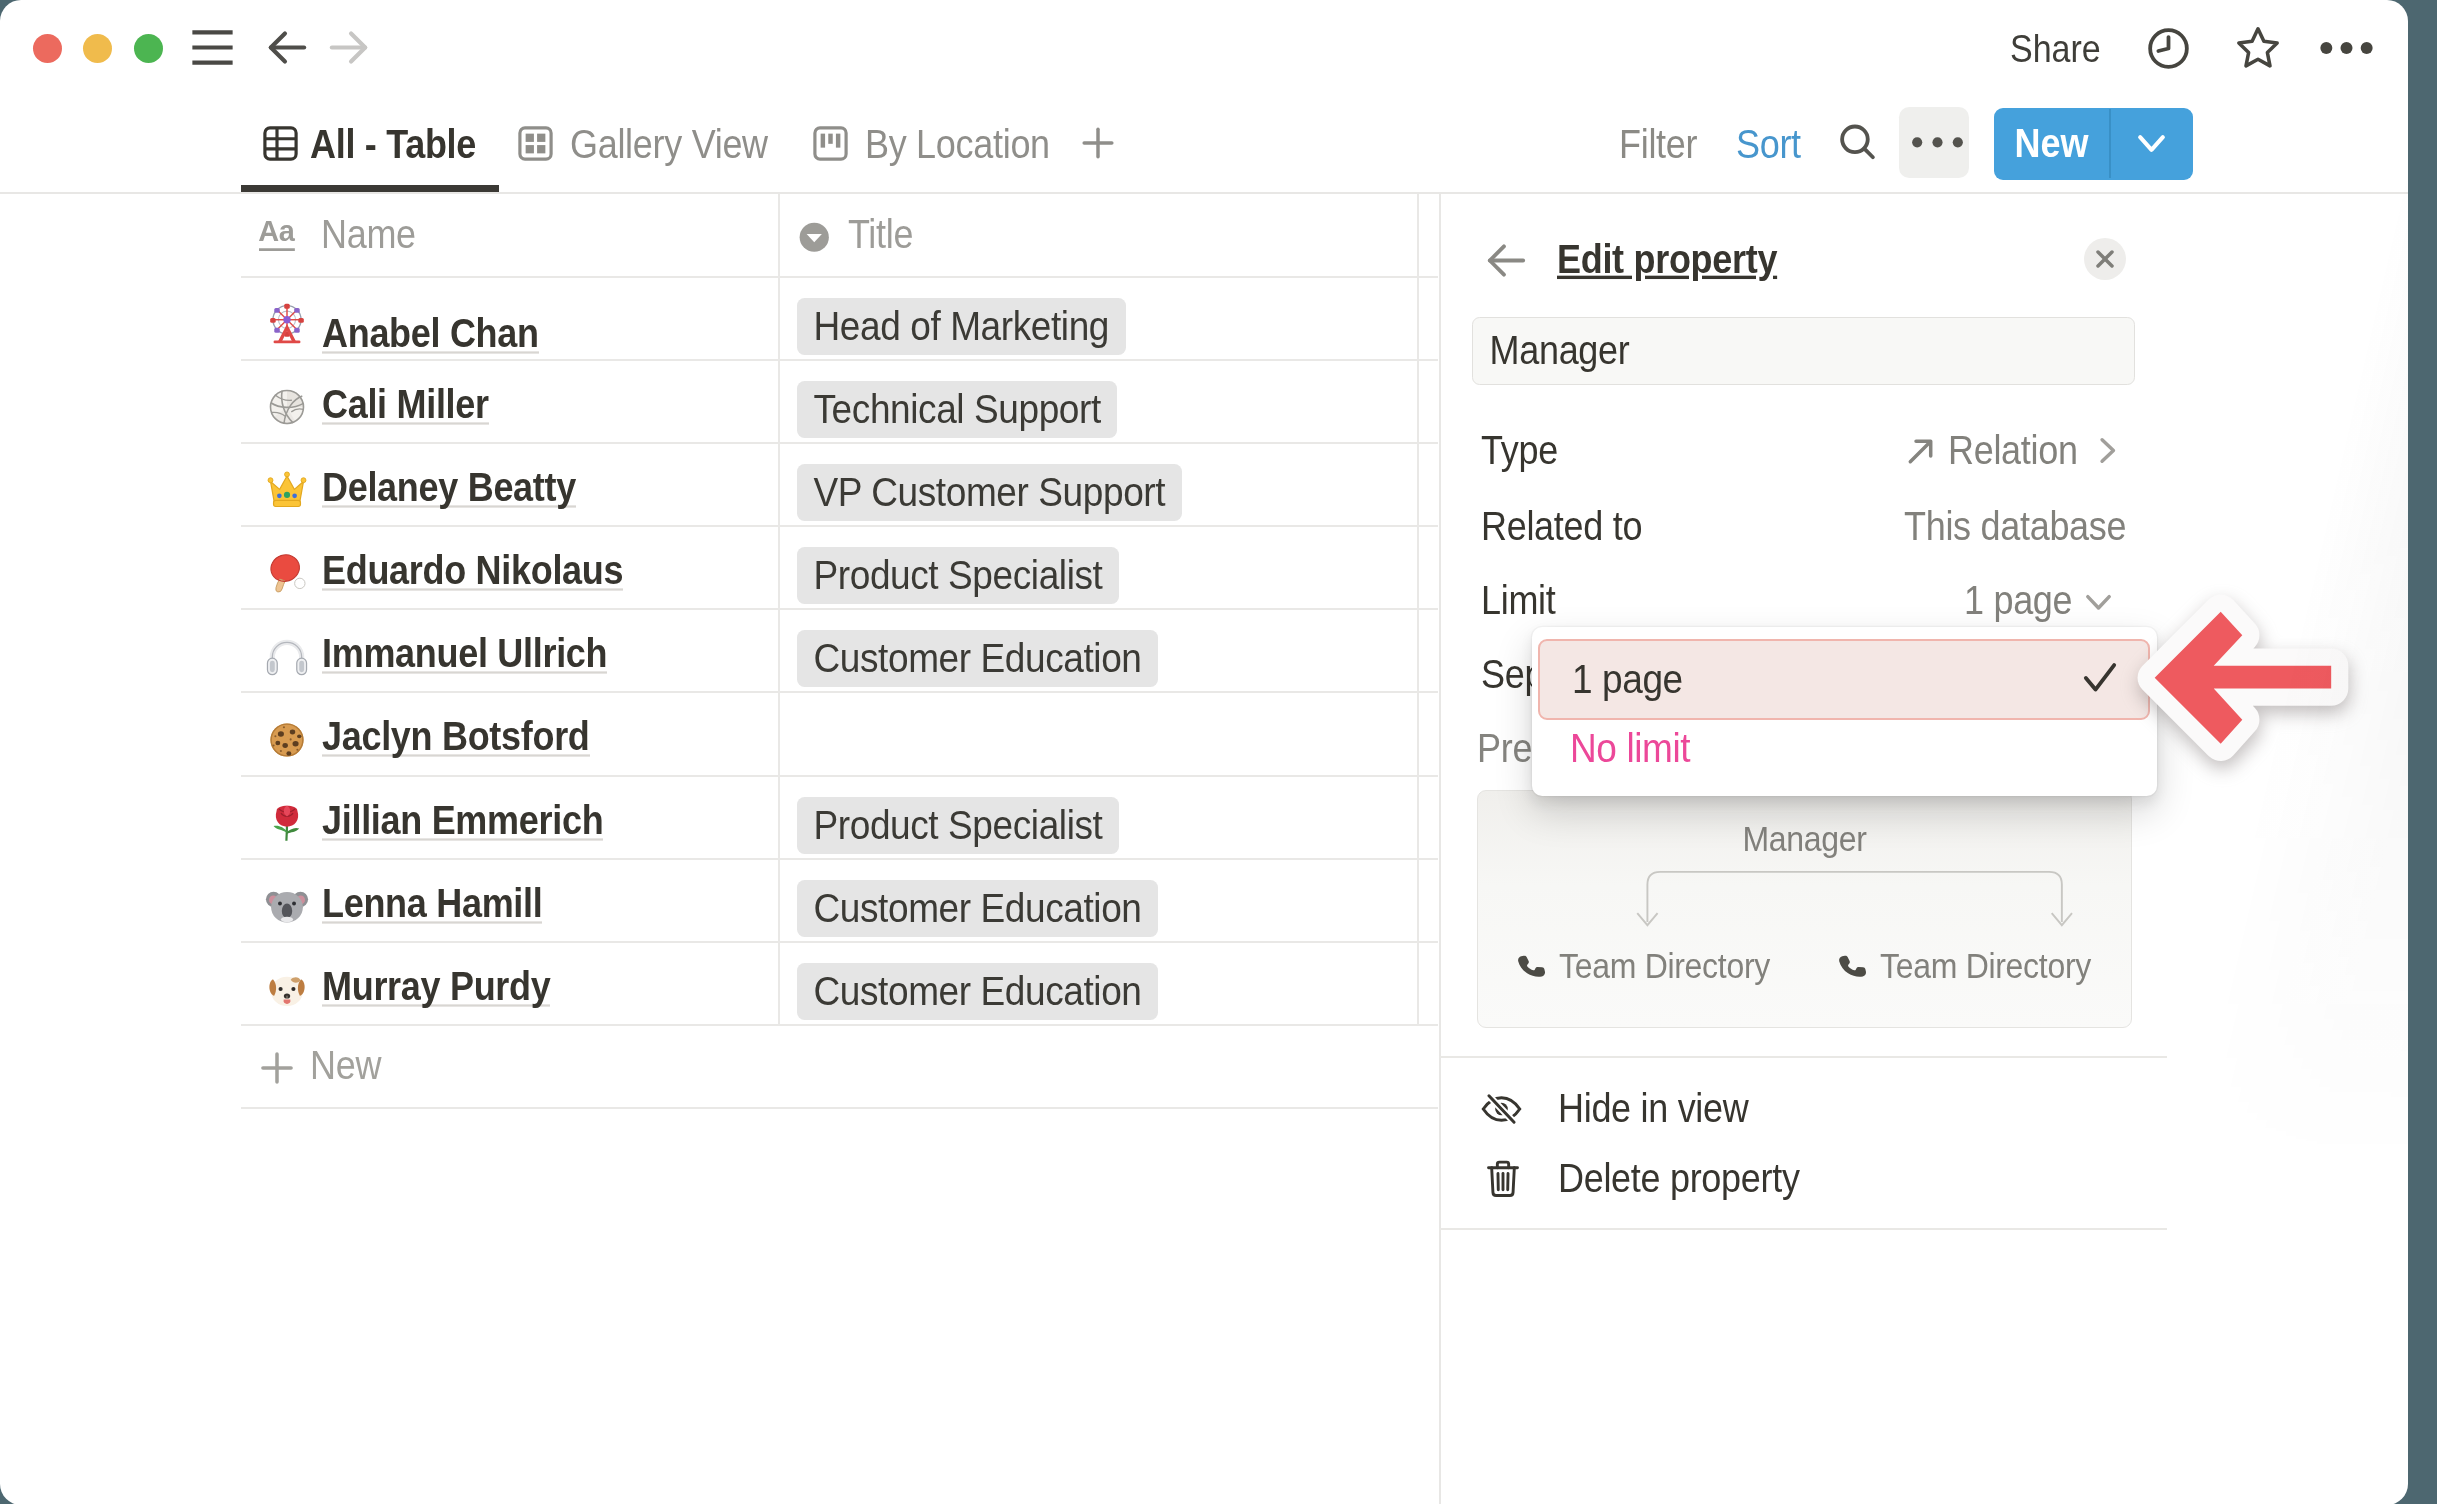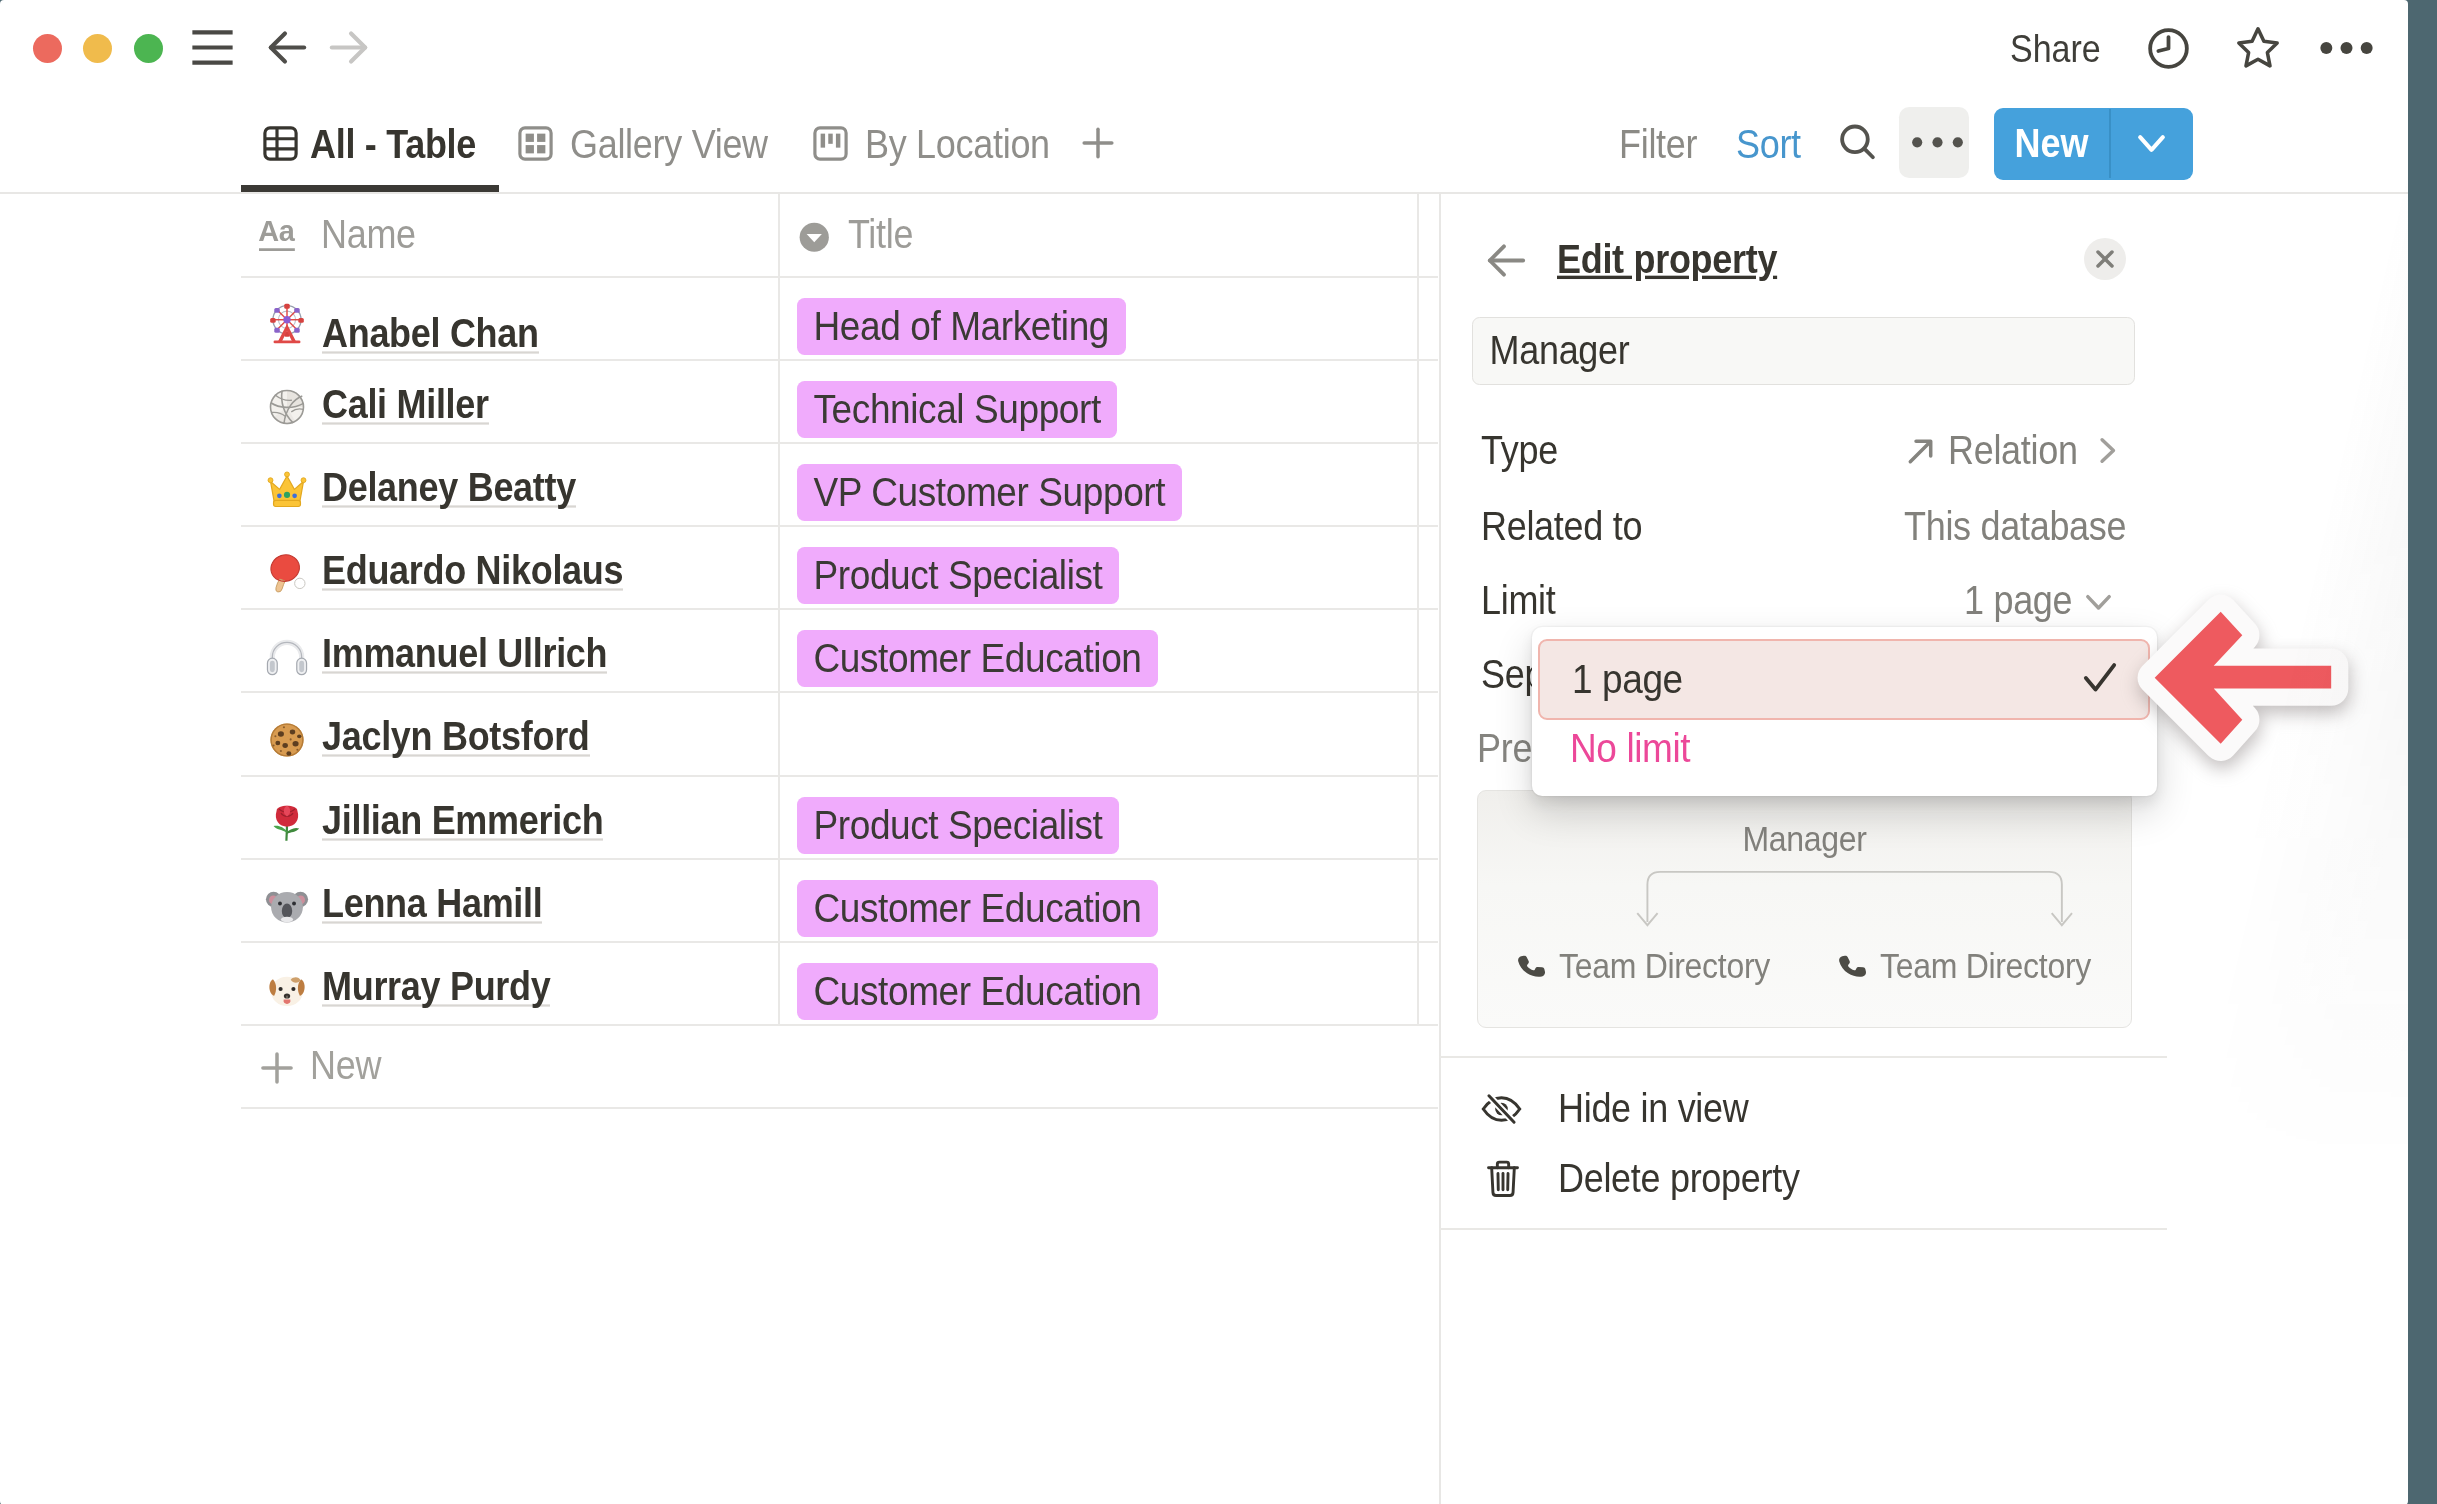--- a/index.html
+++ b/index.html
@@ -1,25 +1,25 @@
 <!DOCTYPE html>
 <html style="font-size:10.2px"><head><meta charset="utf-8">
 <style>
 html,body{margin:0;padding:0;}
 body{width:2438px;height:1505px;background:#4d6770;font-family:'Liberation Sans',sans-serif;overflow:hidden;position:relative;}
-#win{position:absolute;left:0;top:0;width:2408px;height:1505px;background:#fff;border-radius:4px;overflow:hidden;}
+#win{position:absolute;left:0;top:0;width:2408px;height:1505px;background:#fff;border-radius:21px;overflow:hidden;}
 .abs{position:absolute;}
 .tl{position:absolute;top:34px;width:29px;height:29px;border-radius:50%;}
 .tabtxt{position:absolute;top:102px;height:83px;display:flex;align-items:center;font-size:36px;letter-spacing:-0.3px;transform:scaleY(1.12);}
 .hdr{position:absolute;top:194px;height:82px;display:flex;align-items:center;color:#9d9c98;font-size:36px;letter-spacing:-0.3px;transform:scaleY(1.12);}
 .rowline{position:absolute;left:241px;width:1197px;height:1.6px;background:#e9e8e6;}
 .name{position:absolute;left:322px;width:444px;height:83px;display:flex;align-items:center;padding-top:11.4px;box-sizing:border-box;font-weight:700;font-size:36px;color:#37352f;letter-spacing:-0.3px;}
 .name span{border-bottom:2.5px solid #d8d6d2;padding-bottom:0;line-height:30.5px;display:inline-block;transform:scaleY(1.12);transform-origin:50% 60%;}
 .pillwrap{position:absolute;left:797px;height:57px;}
-.pill{display:inline-flex;align-items:center;height:57px;padding:0 16.5px;background:#f0abfc;border-radius:7.6px;font-size:37px;color:#3b3a35;letter-spacing:-0.4px;white-space:pre;}
+.pill{display:inline-flex;align-items:center;height:57px;padding:0 16.5px;background:#e5e5e5;border-radius:7.6px;font-size:37px;color:#3b3a35;letter-spacing:-0.4px;white-space:pre;}
 .pill i{font-style:normal;display:inline-block;transform:scaleY(1.12);}
 .ptxt{position:absolute;font-size:36px;color:#37352f;letter-spacing:-0.3px;display:flex;align-items:center;height:38px;transform:scaleY(1.12);}
 .ty{display:inline-block;transform:scaleY(1.12);}
 .gray{color:#82817c;}
 </style>
 </head><body>
 <div id="win">
 <div class="tl" style="left:33px;background:#ec6a5e"></div>
 <div class="tl" style="left:83px;background:#f0bb4c"></div>
 <div class="tl" style="left:134px;background:#4cb551"></div>

